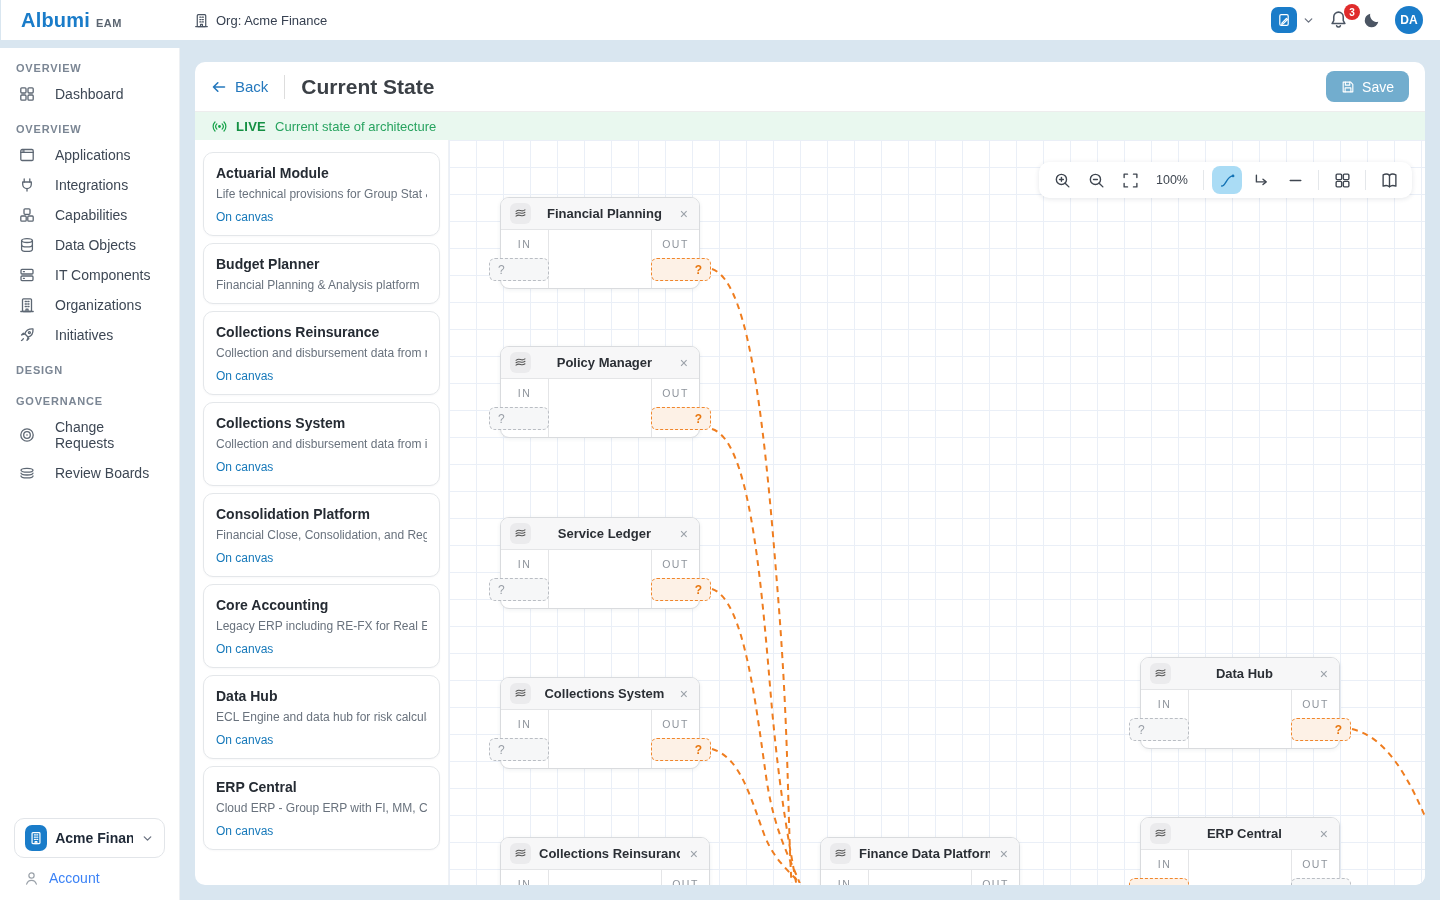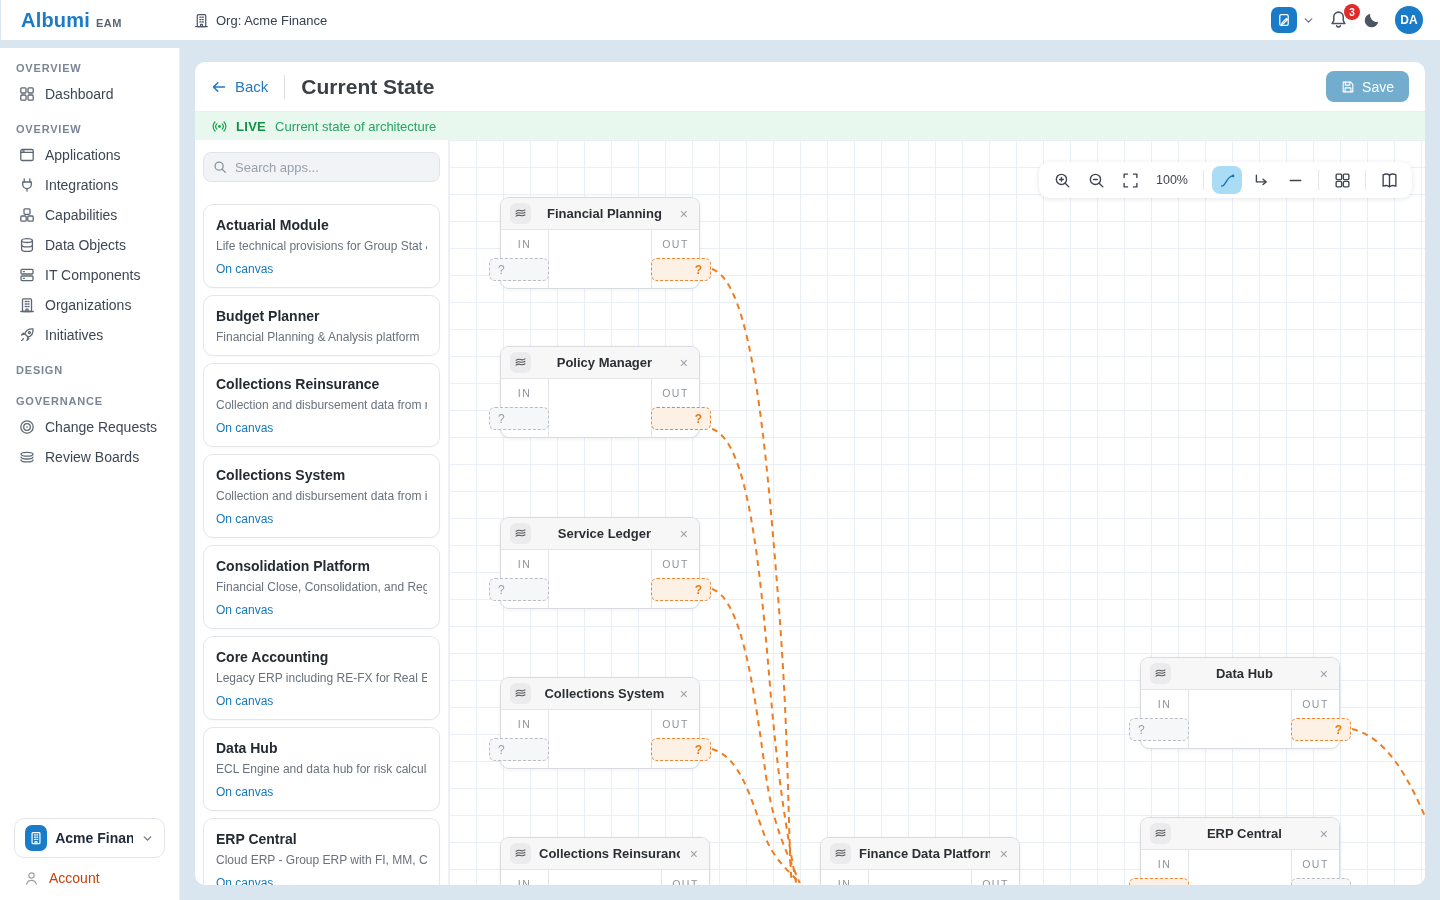--- a/index.html
+++ b/index.html
@@ -25,31 +25,31 @@
   .global-search input { border:none; outline:none; background:transparent; font-size:13px; color:#374151; width:100%; font-family:inherit; }
   .global-search input::placeholder { color:#98a1ab; }
   .bell-wrap { position:relative; width:20px; height:20px; color:#4b5563; }
   .badge { position:absolute; top:-6px; right:-11px; min-width:16px; height:16px; border-radius:8px; background:#e02b2b; color:#fff; font-size:10px; font-weight:bold; display:flex; align-items:center; justify-content:center; padding:0 4px; }
   .moon { width:18px; height:18px; color:#4b5563; }
   .avatar { width:28px; height:28px; border-radius:50%; background:#1a7cc9; color:#fff; font-size:12px; font-weight:bold; display:flex; align-items:center; justify-content:center; }
 
   
   .sidebar { position:absolute; left:0; top:48px; width:180px; bottom:0; background:#fff; border-right:1px solid #edf0f3; z-index:20; }
   .side-section-label { font-size:11px; font-weight:bold; color:#7b8694; letter-spacing:.8px; padding:14px 16px 5px; }
-  .side-item { display:flex; align-items:center; gap:10px; padding:7px 16px; font-size:14px; color:#3d4754; cursor:pointer; border-left:3px solid transparent; }
+  .side-item { display:flex; align-items:center; gap:20px; padding:7px 16px; font-size:14px; color:#3d4754; cursor:pointer; border-left:3px solid transparent; }
   .side-item .icon { width:16px; height:16px; color:#5d6773; }
   .side-item.active { background:#dcedfa; border-left-color:#1b7ec6; color:#146ca8; font-weight:bold; }
   .side-item.active .icon { color:#1b7ec6; }
   .side-footer { position:absolute; left:0; right:0; bottom:0; padding:12px 14px 14px; }
   .org-switch { display:flex; align-items:center; gap:8px; border:1px solid #e2e5e9; border-radius:10px; height:40px; padding:0 10px; background:#fff; cursor:pointer; }
   .org-switch-icon { width:26px; height:26px; border-radius:7px; background:#1a7cc9; color:#fff; display:flex; align-items:center; justify-content:center; }
   .org-switch-icon .icon { width:14px; height:14px; }
   .org-switch-label { font-size:14px; font-weight:600; color:#1f2937; white-space:nowrap; overflow:hidden; }
   .org-switch .chev { margin-left:auto; }
-  .account-row { display:flex; align-items:center; gap:10px; padding:12px 10px 0; font-size:14px; color:#c2410c; cursor:pointer; }
+  .account-row { display:flex; align-items:center; gap:10px; padding:12px 10px 0; font-size:14px; color:#3b82f6; cursor:pointer; }
   .account-row .icon { width:15px; height:15px; color:#9aa1a9; }
 
   
   .main { position:absolute; left:180px; top:48px; right:0; bottom:0; padding:14px 15px 15px; }
   .panel { width:100%; height:100%; display:flex; flex-direction:column; }
   .panel-header { background:#fff; height:50px; border-radius:10px 10px 0 0; display:flex; align-items:center; padding:0 16px; border-bottom:1px solid #ededed; }
   .back-btn { display:flex; align-items:center; gap:8px; color:#2478bd; font-size:15px; cursor:pointer; }
   .back-btn .icon { width:16px; height:16px; }
   .header-div { width:1px; height:24px; background:#ddd; margin:0 16px; }
   .page-title { font-size:21px; color:#3b4046; }
@@ -316,29 +316,20 @@
           <svg viewBox="0 0 16 16" fill="none" stroke="currentColor" stroke-width="1.3" stroke-linecap="round">
             <circle cx="8" cy="8" r="1.5" fill="currentColor" stroke="none"></circle>
             <path d="M5.2 10.8a4 4 0 0 1 0-5.6M10.8 5.2a4 4 0 0 1 0 5.6M3.2 12.8a6.8 6.8 0 0 1 0-9.6M12.8 3.2a6.8 6.8 0 0 1 0 9.6"></path>
           </svg>
         </span>
       <span class="live-badge">LIVE</span>
       <span class="live-msg">Current state of architecture</span>
     </div>
     <div class="panel-body">
       <aside class="apps-panel">
-        <div class="apps-search">
-          <span class="icon">
-              <svg viewBox="0 0 16 16" fill="none" stroke="currentColor" stroke-width="1.5" stroke-linecap="round">
-                <circle cx="7" cy="7" r="4.6"></circle>
-                <line x1="10.4" y1="10.4" x2="14" y2="14"></line>
-              </svg>
-            </span>
-          <input type="text" placeholder="Search apps..." style="">
-        </div>
         <div id="app-cards">
             <div class="app-card">
               <h3>Actuarial Module</h3>
               <p>Life technical provisions for Group Stat &amp; MVBS</p>
               <div class="status">On canvas</div>
             </div>
             <div class="app-card">
               <h3>Budget Planner</h3>
               <p>Financial Planning &amp; Analysis platform</p>
             </div>

